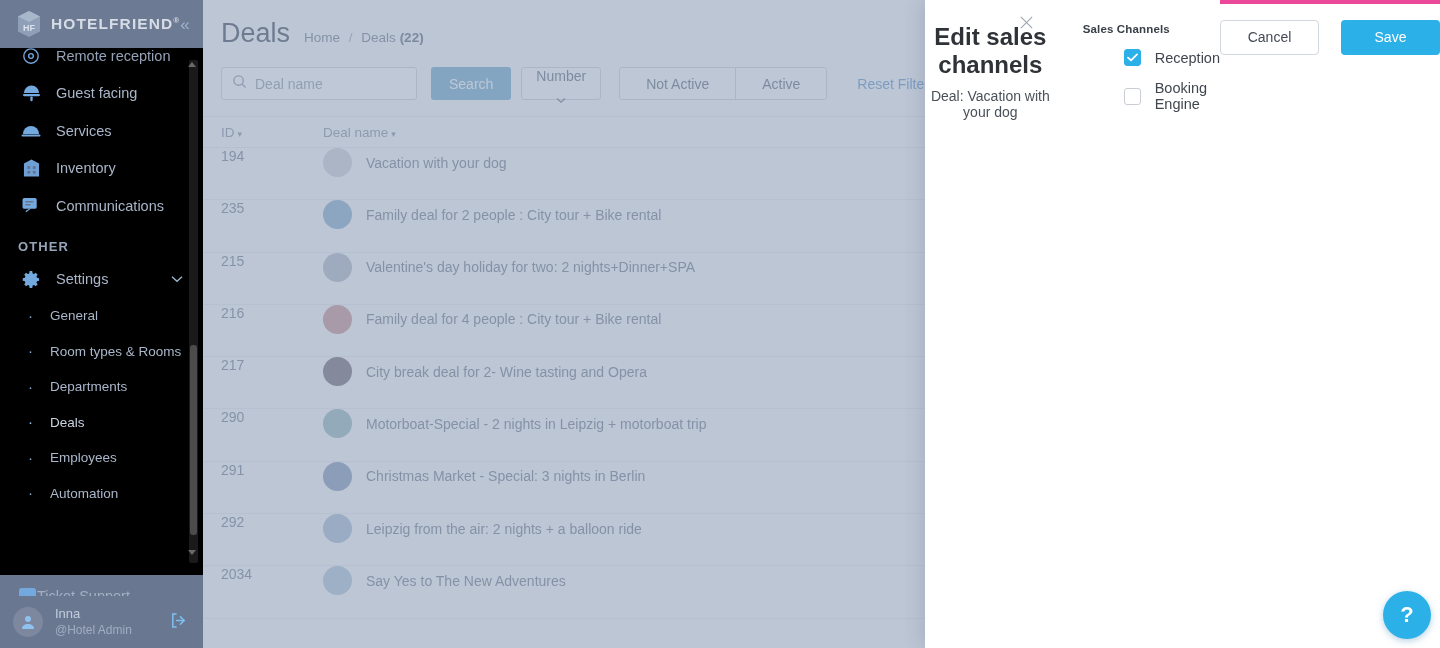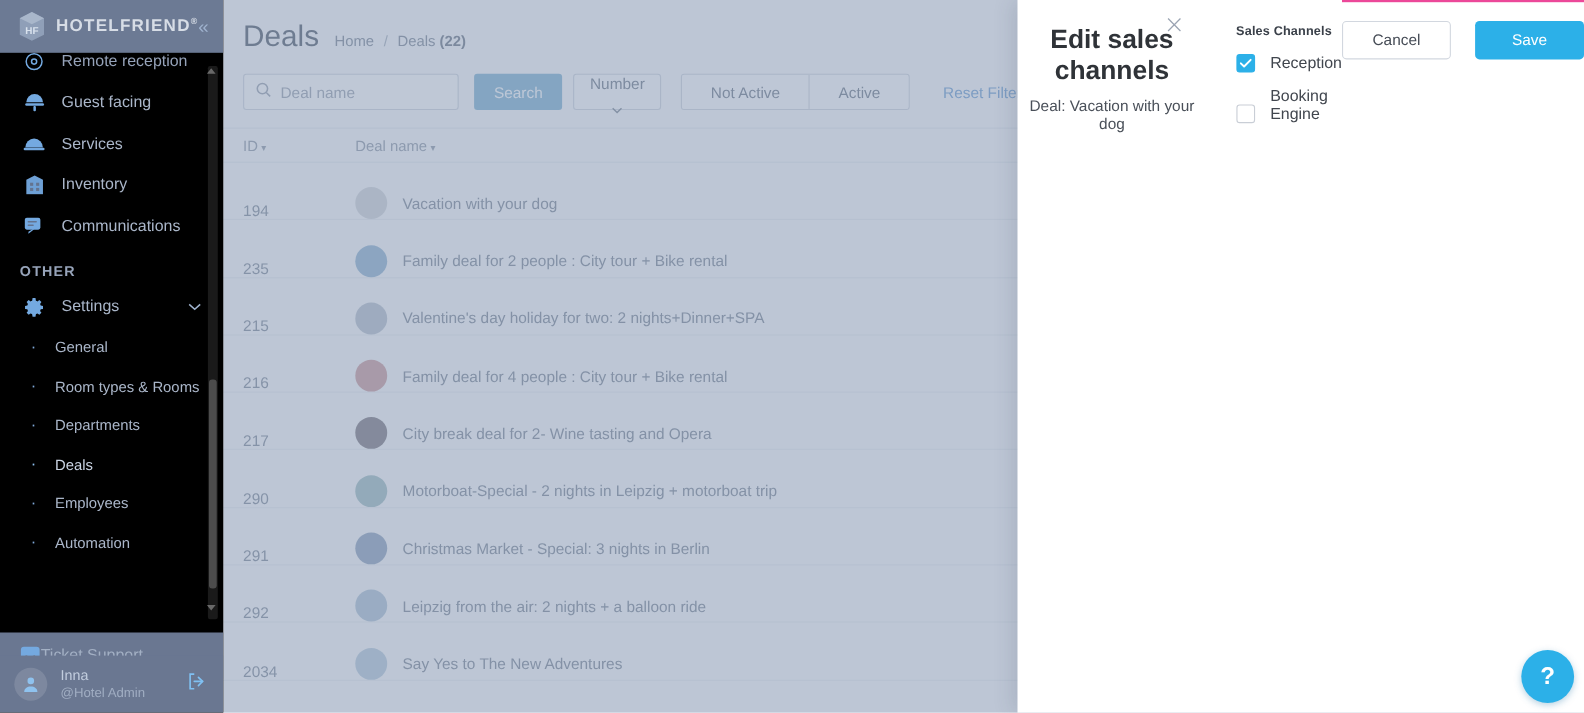--- a/index.html
+++ b/index.html
@@ -140,21 +140,21 @@
   .thead {
     display: flex; align-items: center; height: 32px;
     border-top: 1px solid #dde2ea; border-bottom: 1px solid #dde2ea;
     font-size: 13.5px; color: #828e9f;
   }
   .th-id { width: 120px; padding-left: 18px; }
   .th-name { flex: 1; }
   .caret { display: inline-block; margin-left: 3px; font-size: 9px; }
 
   .trow {
-    display: flex; align-items: flex-end; height: 52.3px;
+    display: flex; align-items: flex-start; height: 52.3px;
     border-bottom: 1px solid #dfe4eb; font-size: 14px; color: #6d7a8c;
   }
   .td-id { width: 120px; padding-left: 18px; color: #707d8f; }
   .td-name { flex: 1; display: flex; align-items: center; }
   .thumb {
     width: 29px; height: 29px; border-radius: 50%; margin-right: 14px;
     flex: 0 0 auto; background: #b9c2d0;
   }
 
   
@@ -176,30 +176,30 @@
   .panel-sub { margin-top: 9px; font-size: 14px; color: #4a5059; }
   .panel-close {
     position: absolute; right: 17px; top: 10px; width: 24px; height: 24px;
     display: flex; align-items: center; justify-content: center;
     color: #9aa3b2;
   }
   .panel-body { flex: 1; padding: 23px 0 0 27px; }
   .field-label {
     font-size: 11.5px; font-weight: bold; color: #3a4049; letter-spacing: 0.15px;
   }
-  .cb-row { display: flex; align-items: flex-end; margin-top: 14px; }
+  .cb-row { display: flex; align-items: center; margin-top: 14px; margin-left: 41px; }
   .cb {
     width: 17px; height: 17px; border-radius: 3px; flex: 0 0 auto;
     border: 1px solid #c9ced6; background: #fff; margin-right: 14px;
     display: flex; align-items: center; justify-content: center;
   }
   .cb.on { background: #2cb0e8; border-color: #2cb0e8; }
   .cb-label { font-size: 14.5px; color: #41464e; }
   .panel-foot {
-    border-top: 2px solid #ec4899; height: 70px;
+    border-top: 4px solid #ec4899; height: 70px;
     display: flex; align-items: center; justify-content: center; gap: 22px;
   }
   .btn-cancel {
     width: 99px; height: 35px; border-radius: 4px; border: 1px solid #d2d7df;
     background: #fff; color: #454b55; font-size: 14px;
     display: flex; align-items: center; justify-content: center;
   }
   .btn-save {
     width: 99px; height: 35px; border-radius: 4px; background: #2cb0e8;
     color: #fff; font-size: 14px;

